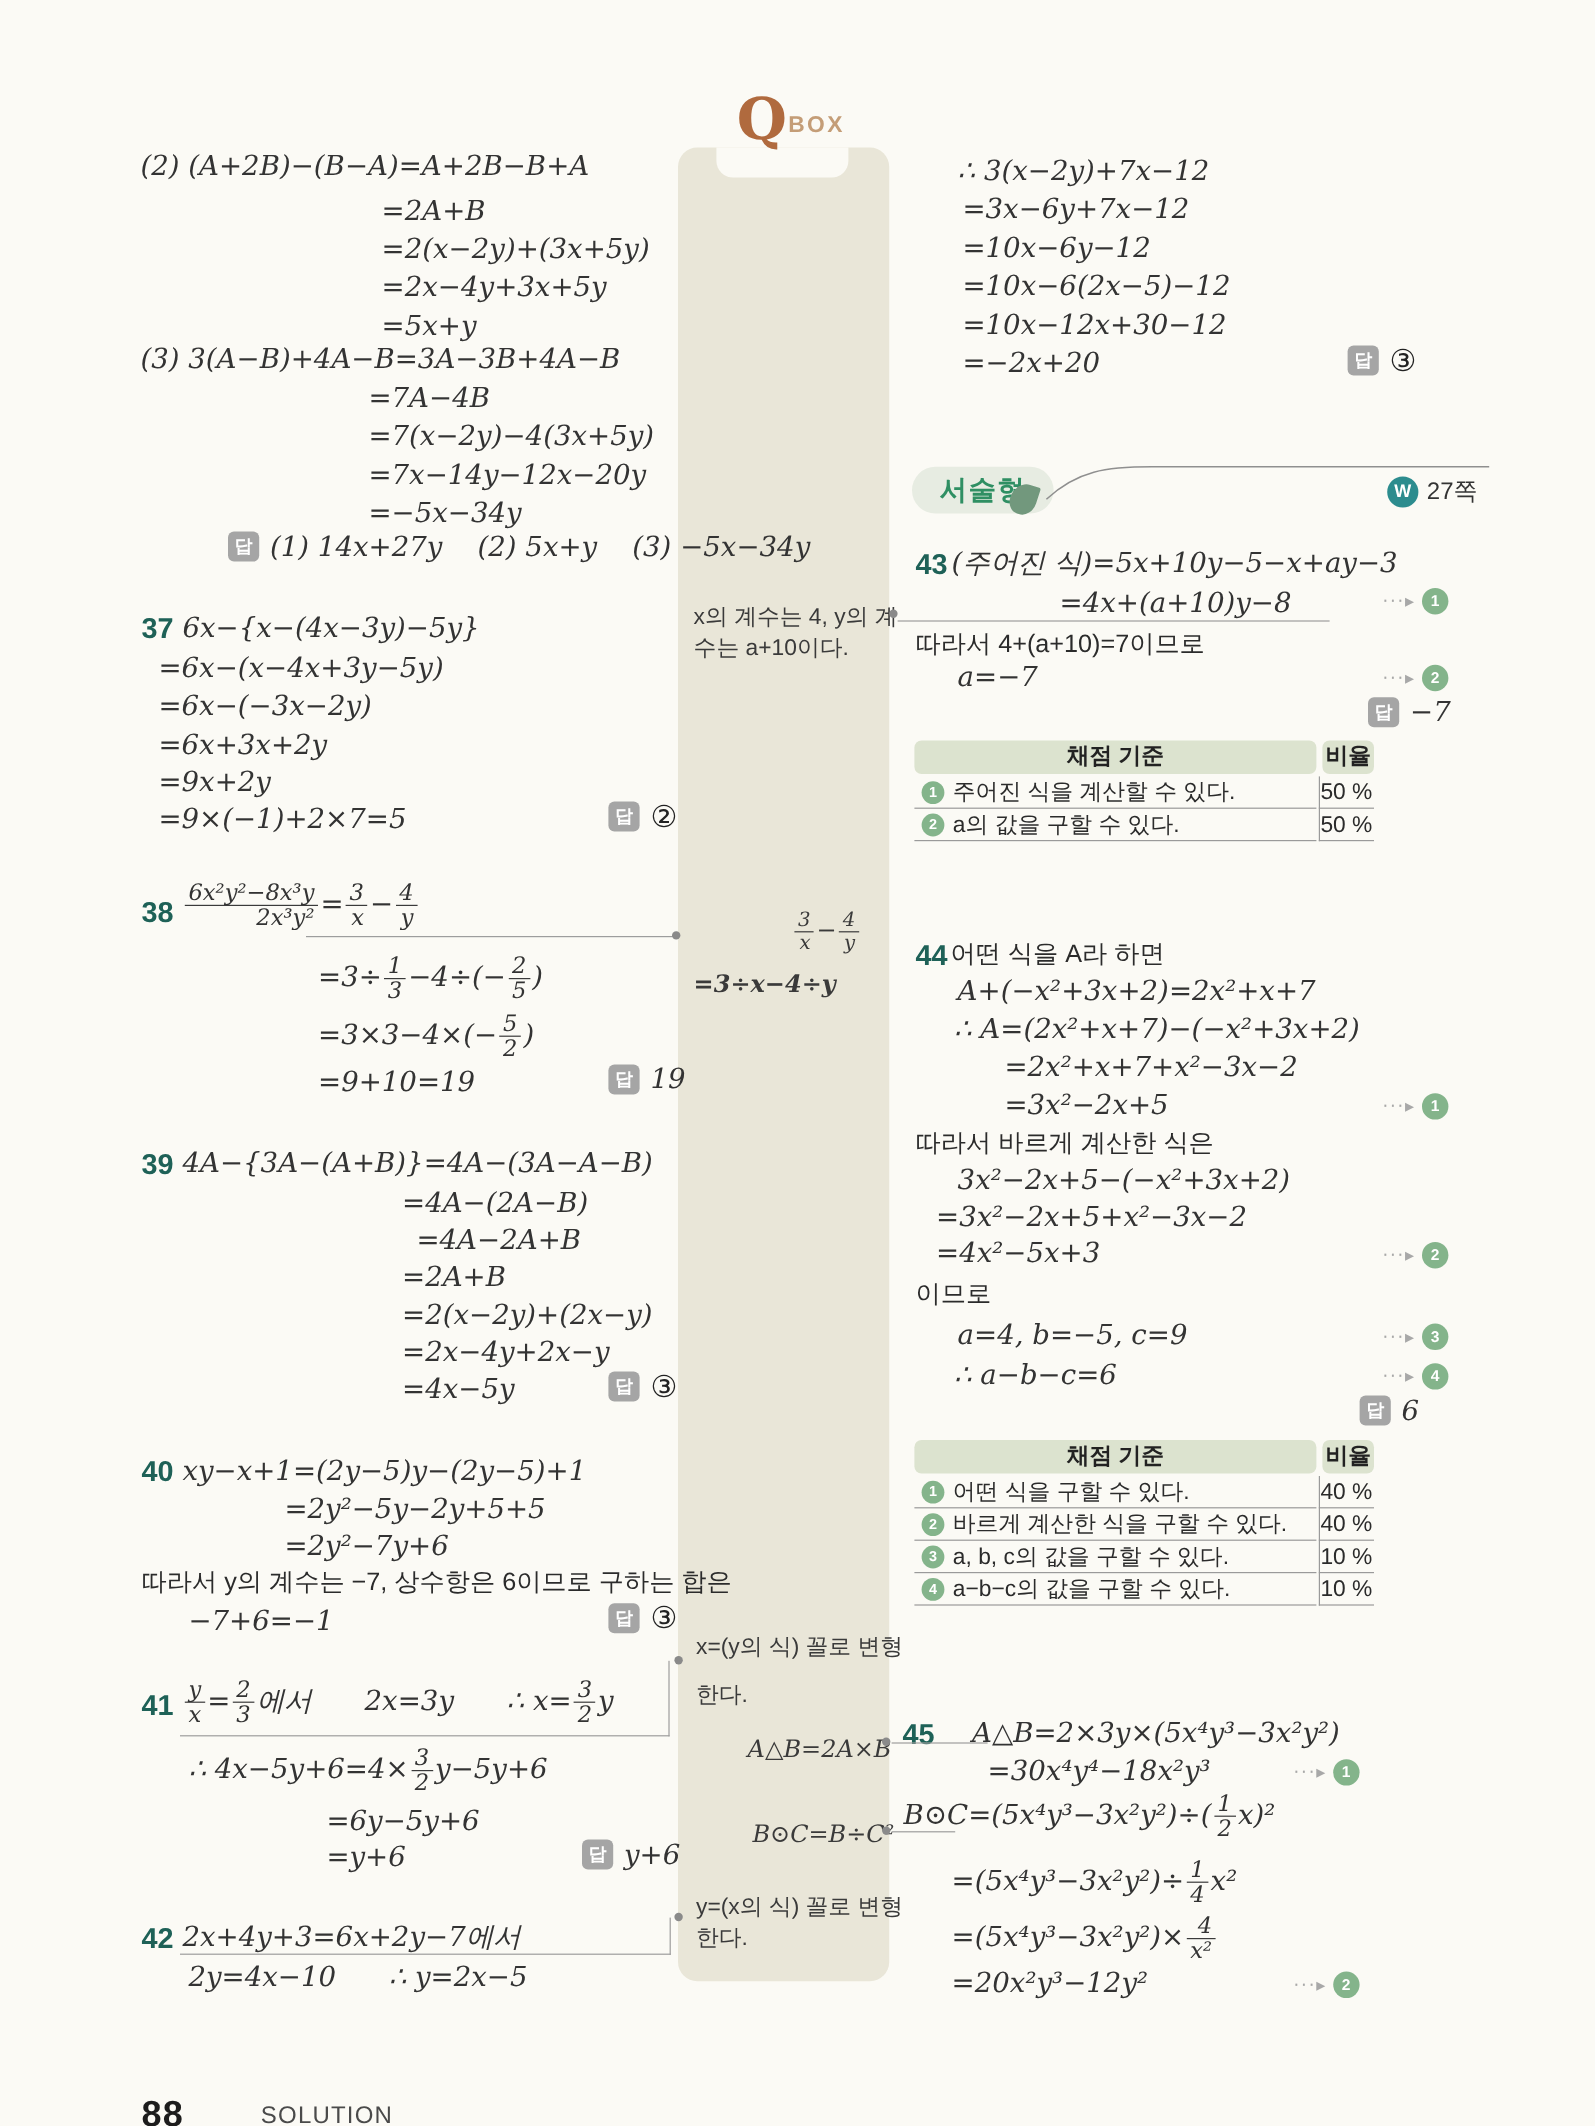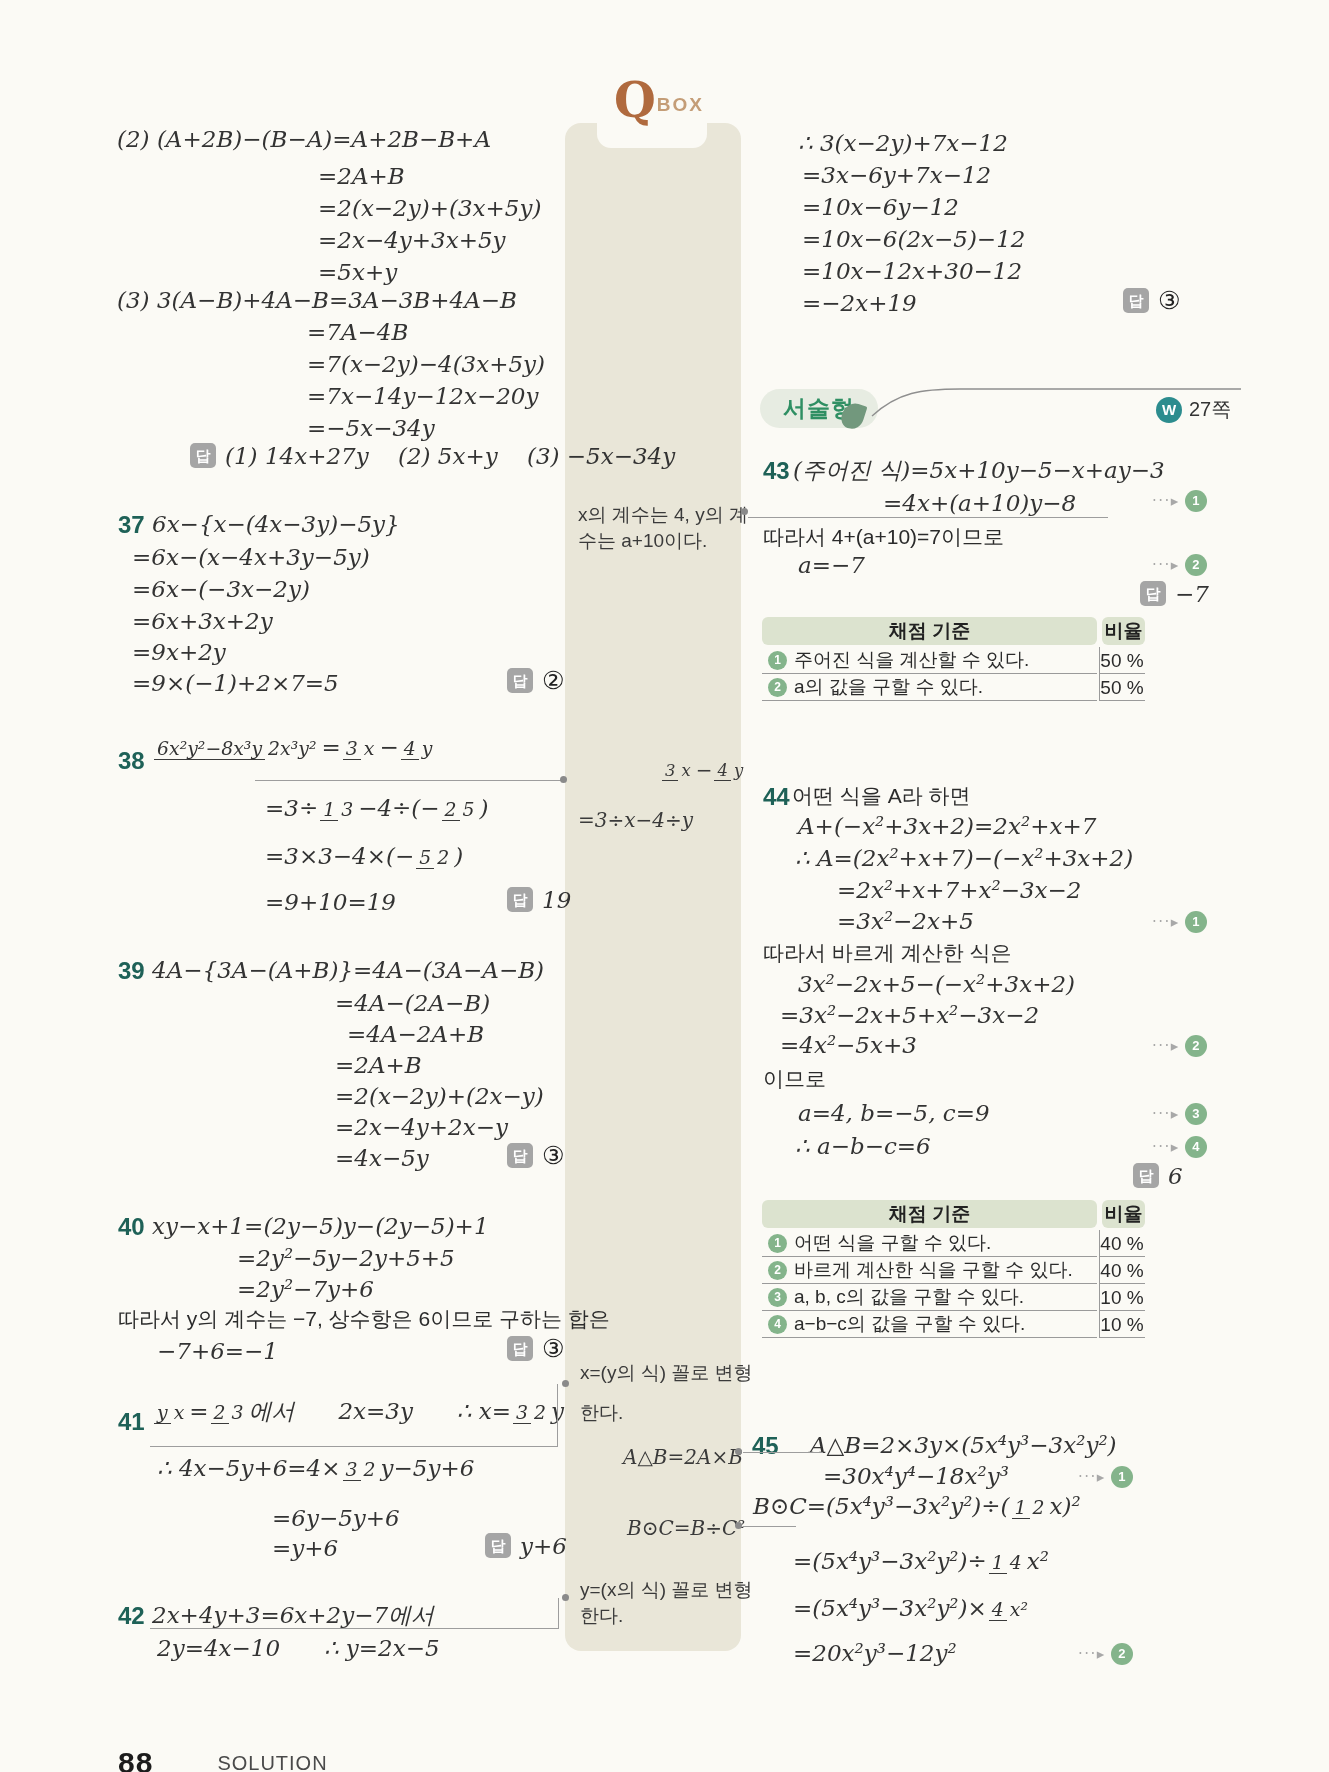--- a/index.html
+++ b/index.html
@@ -26,21 +26,21 @@
   .qlogo-box {
     font-family:"Liberation Sans", sans-serif; font-weight:bold; font-size:19px;
     color:#c49d77; letter-spacing:2px; margin-left:3px; vertical-align:6px;
   }
   
   .line { position:absolute; white-space:pre; color:#333; }
   .math { font-family:"DejaVu Serif", serif; font-style:italic; font-size:23px; line-height:27px; }
   .kor  { font-family:"Liberation Sans", sans-serif; font-size:21px; color:#2b2b2b; line-height:26px; }
   .ms   { font-family:"DejaVu Serif", serif; font-style:italic; font-size:20px; color:#3a3a3a; line-height:24px; }
   .ks   { font-family:"Liberation Sans", sans-serif; font-size:19px; color:#3a3a3a; line-height:24px; }
-  .frac { display:inline-flex; flex-direction:row; text-align:right; vertical-align:middle; margin:0 2px; font-size:0.82em; line-height:1.08; }
+  .frac { display:inline-flex; flex-direction:column; text-align:right; vertical-align:middle; margin:0 2px; font-size:0.82em; line-height:1.08; }
   .frac > span { display:block; padding:0 3px; }
   .frac > span:first-child { border-bottom:1.6px solid #3a3a3a; }
   .pnum {
     position:absolute; font-family:"Liberation Sans", sans-serif; font-weight:bold;
     font-size:24px; color:#1e6157; white-space:nowrap;
   }
   
   .answer { position:absolute; display:flex; align-items:flex-start; white-space:pre; }
   .dab {
     display:inline-block; width:26px; height:25px; border-radius:5px;
@@ -158,21 +158,21 @@
       <div class="line math" style="left: 157px; top: 1455px;">∴ 4x−5y+6=4×<span class="frac"><span>3</span><span>2</span></span>y−5y+6</div>
       <div class="line math" style="left: 272px; top: 1505px;">=6y−5y+6</div>
       <div class="line math" style="left: 272px; top: 1535px;">=y+6</div>
       <div class="line math" style="left: 152px; top: 1602px;">2x+4y+3=6x+2y−7에서</div>
       <div class="line math" style="left: 157px; top: 1635px;">2y=4x−10      ∴ y=2x−5</div>
       <div class="line math" style="left: 798px; top: 130px;">∴ 3(x−2y)+7x−12</div>
       <div class="line math" style="left: 802px; top: 162px;">=3x−6y+7x−12</div>
       <div class="line math" style="left: 802px; top: 194px;">=10x−6y−12</div>
       <div class="line math" style="left: 802px; top: 226px;">=10x−6(2x−5)−12</div>
       <div class="line math" style="left: 802px; top: 258px;">=10x−12x+30−12</div>
-      <div class="line math" style="left: 802px; top: 290px;">=−2x+19</div>
+      <div class="line math" style="left: 802px; top: 290px;">=−2x+20</div>
       <div class="line math" style="left: 793px; top: 457px;">(주어진 식)=5x+10y−5−x+ay−3</div>
       <div class="line math" style="left: 883px; top: 490px;">=4x+(a+10)y−8</div>
       <div class="line kor" style="left: 763px; top: 524px;">따라서 4+(a+10)=7이므로</div>
       <div class="line math" style="left: 798px; top: 552px;">a=−7</div>
       <div class="line kor" style="left: 792px; top: 783px;">어떤 식을 A라 하면</div>
       <div class="line math" style="left: 798px; top: 813px;">A+(−x²+3x+2)=2x²+x+7</div>
       <div class="line math" style="left: 795px; top: 845px;">∴ A=(2x²+x+7)−(−x²+3x+2)</div>
       <div class="line math" style="left: 837px; top: 877px;">=2x²+x+7+x²−3x−2</div>
       <div class="line math" style="left: 837px; top: 908px;">=3x²−2x+5</div>
       <div class="line kor" style="left: 763px; top: 940px;">따라서 바르게 계산한 식은</div>
@@ -184,21 +184,21 @@
       <div class="line math" style="left: 795px; top: 1133px;">∴ a−b−c=6</div>
       <div class="line math" style="left: 778px; top: 1432px; margin-left: 32px;">A△B=2×3y×(5x⁴y³−3x²y²)</div>
       <div class="line math" style="left: 823px; top: 1463px;">=30x⁴y⁴−18x²y³</div>
       <div class="line math" style="left: 753px; top: 1493px;">B⊙C=(5x⁴y³−3x²y²)÷(<span class="frac"><span>1</span><span>2</span></span>x)²</div>
       <div class="line math" style="left: 793px; top: 1548px;">=(5x⁴y³−3x²y²)÷<span class="frac"><span>1</span><span>4</span></span>x²</div>
       <div class="line math" style="left: 793px; top: 1595px;">=(5x⁴y³−3x²y²)×<span class="frac"><span>4</span><span>x²</span></span></div>
       <div class="line math" style="left: 793px; top: 1640px; text-align: right;">=20x²y³−12y²</div>
       <div class="line ks" style="left: 578px; top: 503px;">x의 계수는 4, y의 계</div>
       <div class="line ks" style="left: 578px; top: 529px;">수는 a+10이다.</div>
       <div class="line ms" style="left: 660px; top: 758px;"><span class="frac"><span>3</span><span>x</span></span>−<span class="frac"><span>4</span><span>y</span></span></div>
-      <div class="line ms" style="left: 578px; top: 808px;">=3÷x−4÷y</div>
+      <div class="line ms" style="left: 578px; top: 808px; font-weight: bold;">=3÷x−4÷y</div>
       <div class="line ks" style="left: 580px; top: 1361px; text-align: right;">x=(y의 식) 꼴로 변형</div>
       <div class="line ks" style="left: 580px; top: 1401px;">한다.</div>
       <div class="line ms" style="left: 623px; top: 1445px;">A△B=2A×B</div>
       <div class="line ms" style="left: 627px; top: 1516px;">B⊙C=B÷C²</div>
       <div class="line ks" style="left: 580px; top: 1578px;">y=(x의 식) 꼴로 변형</div>
       <div class="line ks" style="left: 580px; top: 1604px;">한다.</div>
       <div class="pnum" style="left: 118px; top: 511px;">37</div>
       <div class="pnum" style="left: 118px; top: 747px;">38</div>
       <div class="pnum" style="left: 118px; top: 957px;">39</div>
       <div class="pnum" style="left: 118px; top: 1213px;">40</div>

